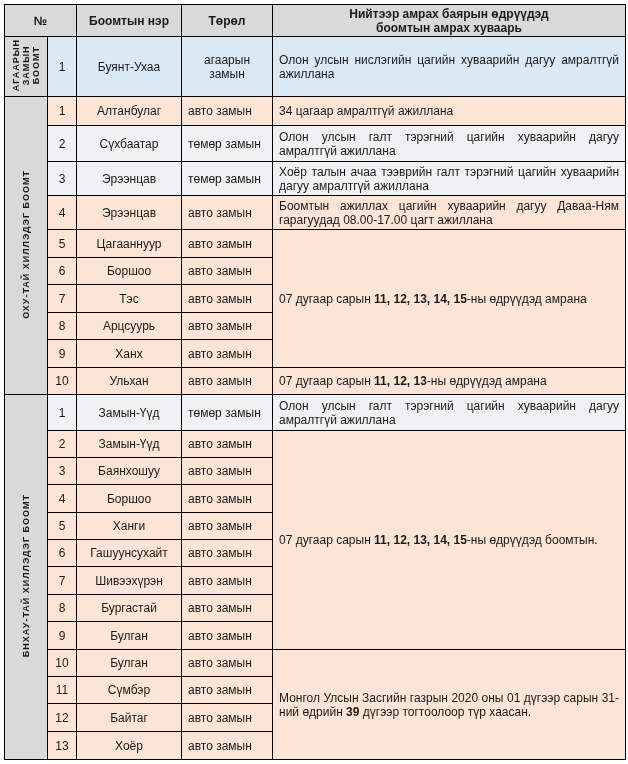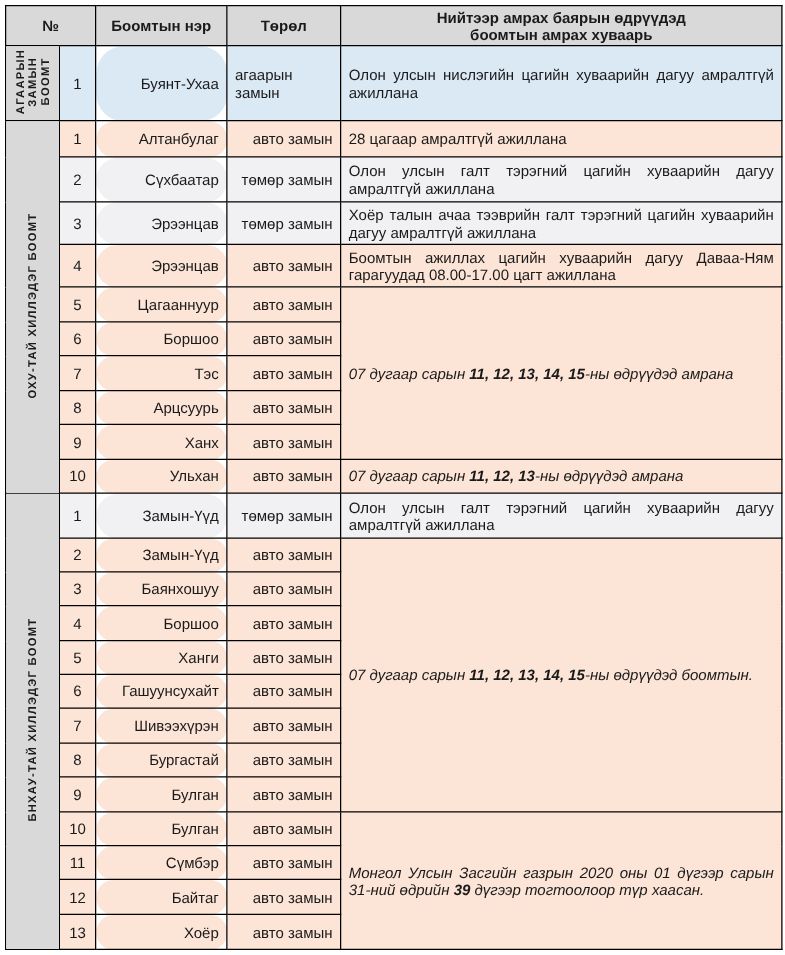--- a/index.html
+++ b/index.html
@@ -3,31 +3,31 @@
   <meta charset="utf-8">
   <style>
     html, body { margin: 0; padding: 0; background: #ffffff; }
     body { width: 628px; height: 764px; position: relative; overflow: hidden;
            font-family: "Liberation Sans", sans-serif; font-size: 12px; color: #1a1a1a; }
     table.sched { position: absolute; left: 4px; top: 4px; border-collapse: collapse;
                   table-layout: fixed; width: 621px; }
     table.sched td, table.sched th { border: 1px solid #000; padding: 0 6px; line-height: 14px; vertical-align: middle; }
     th { background: #d9d9d9; font-weight: bold; font-size: 12px; text-align: center; height: 31px; }
     td.num { text-align: center; padding: 0; }
-    td.name { text-align: right; padding-left: 12px; border-radius: 22px; }
-    td.type { text-align: right; padding-left: 8px; }
-    td.type.right { text-align: left; padding-right: 6px; }
+    td.name { text-align: center; padding-left: 12px; }
+    td.type { text-align: left; padding-left: 8px; }
+    td.type.right { text-align: center; padding-right: 6px; }
     td.sched-text { text-align: justify; padding: 0 5px; }
     td.group { background: #d9d9d9; padding: 0; text-align: center; position: relative; }
     .vlabel { writing-mode: vertical-rl; transform: rotate(180deg); font-weight: bold;
               font-size: 9px; letter-spacing: 1px; display: inline-block; white-space: pre-line; line-height: 10px; text-align: center; }
     tr.air td:not(.group) { background: #dbe9f5; }
     tr.peach td:not(.group) { background: #fce4d6; }
     tr.gray td:not(.group) { background: #f1f1f3; }
-    td.span-peach { background: #fce4d6 !important; font-style: italic; }
+    td.span-peach { background: #fce4d6 !important; }
     b { font-weight: bold; }
   </style>
 </head>
 <body>
 
 <table class="sched">
   <colgroup>
     <col style="width:43px">
       <col style="width:29px">
       <col style="width:105px">
@@ -53,21 +53,21 @@
         <td class="num">1</td>
         <td class="name">Буянт-Ухаа</td>
         <td class="type right">агаарын замын</td>
         <td class="sched-text">Олон улсын нислэгийн цагийн хуваарийн дагуу амралтгүй ажиллана</td>
       </tr>
       <tr class="peach" style="height: 29px;">
         <td class="group" rowspan="10"><span class="vlabel">ОХУ-ТАЙ ХИЛЛЭДЭГ БООМТ</span></td>
         <td class="num">1</td>
         <td class="name">Алтанбулаг</td>
         <td class="type">авто замын</td>
-        <td class="sched-text">28 цагаар амралтгүй ажиллана</td>
+        <td class="sched-text">34 цагаар амралтгүй ажиллана</td>
       </tr>
       <tr class="gray" style="height: 36px;">
         <td class="num">2</td>
         <td class="name">Сүхбаатар</td>
         <td class="type">төмөр замын</td>
         <td class="sched-text">Олон улсын галт тэрэгний цагийн хуваарийн дагуу амралтгүй ажиллана</td>
       </tr>
       <tr class="gray" style="height: 34px;">
         <td class="num">3</td>
         <td class="name">Эрээнцав</td>

